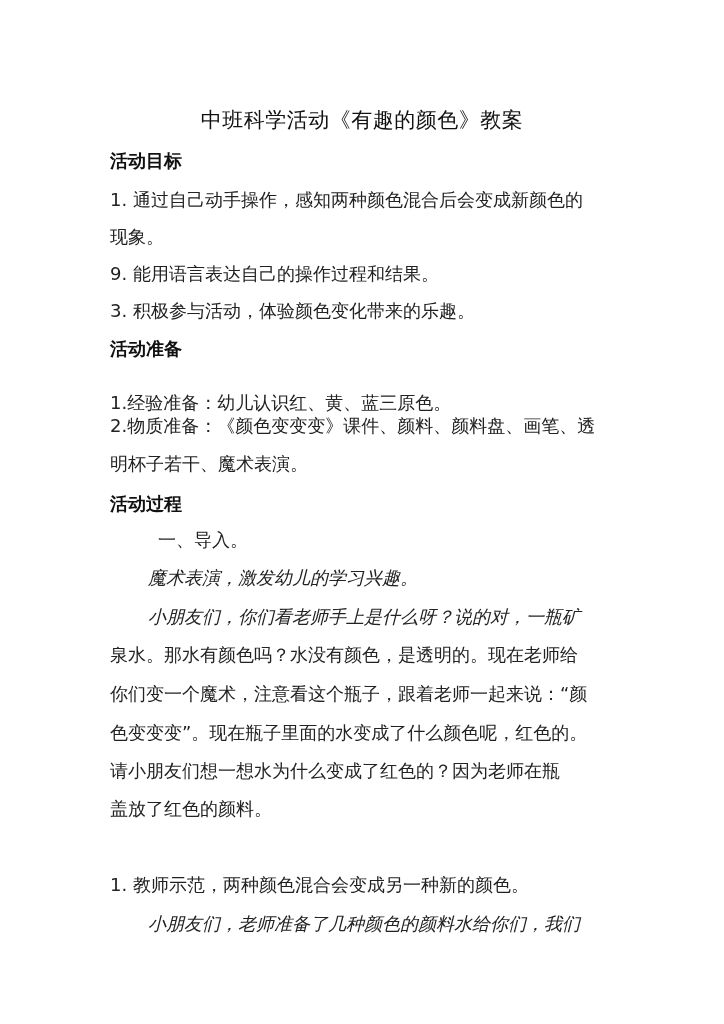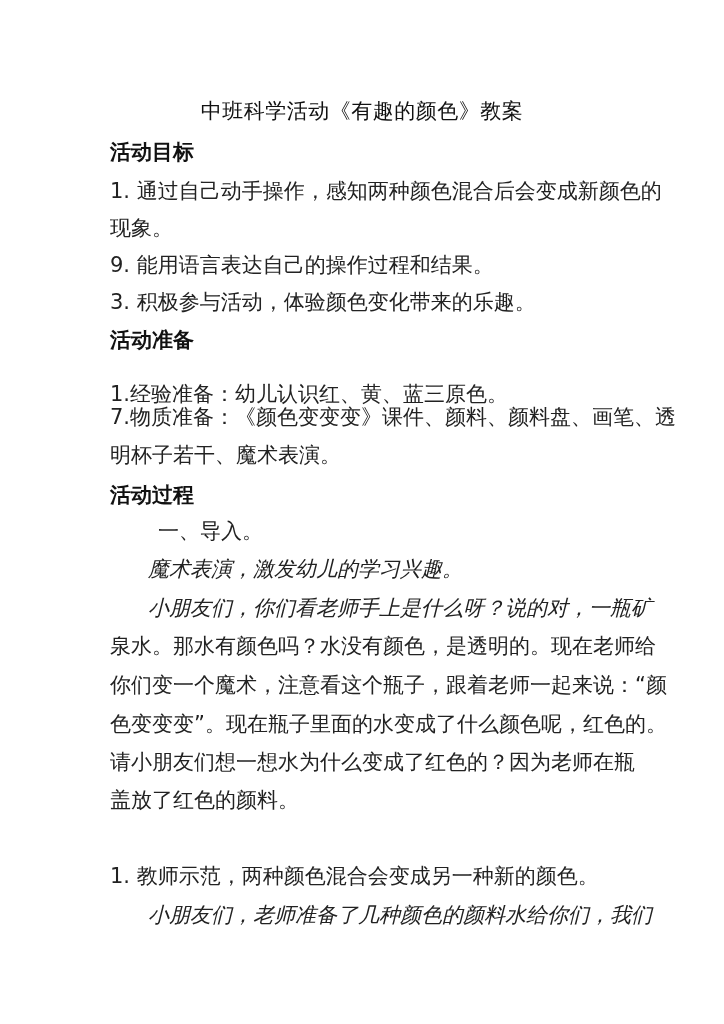--- a/index.html
+++ b/index.html
@@ -11,41 +11,41 @@
     width: 724px;
     height: 1024px;
     position: relative;
     overflow: hidden;
     font-family: "DejaVu Sans", "Liberation Sans", sans-serif;
     color: #1a1a1a;
   }
   .page {
     position: absolute;
     left: 0;
-    top: 7px;
+    top: 16px;
     width: 724px;
     height: 804px;
     background: #ffffff;
   }
   .title {
     position: absolute;
     left: 0;
     width: 724px;
     top: 89px;
     text-align: center;
     font-size: 21px;
     line-height: 30px;
     letter-spacing: 0.5px;
     color: #111;
   }
   .line {
     position: absolute;
     left: 110px;
     width: 510px;
-    font-size: 21px;
+    font-size: 18px;
     line-height: 26px;
     white-space: nowrap;
     color: #222;
   }
   .heading {
     font-weight: bold;
     color: #111;
   }
   .indent {
     left: 148px;
@@ -60,21 +60,21 @@
   <div class="title">中班科学活动《有趣的颜色》教案</div>
 
   <div class="line heading" style="top:132px;">活动目标</div>
   <div class="line" style="top:171px;">1. 通过自己动手操作，感知两种颜色混合后会变成新颜色的</div>
   <div class="line" style="top:208px;">现象。</div>
   <div class="line" style="top:245px;">9. 能用语言表达自己的操作过程和结果。</div>
   <div class="line" style="top:282px;">3. 积极参与活动，体验颜色变化带来的乐趣。</div>
 
   <div class="line heading" style="top:320px;">活动准备</div>
   <div class="line" style="top:358px;margin-top:16px;">1.经验准备：幼儿认识红、黄、蓝三原色。</div>
-  <div class="line" style="top:397px;">7.物质准备：《颜色变变变》课件、颜料、颜料盘、画笔、透</div>
+  <div class="line" style="top:397px;">2.物质准备：《颜色变变变》课件、颜料、颜料盘、画笔、透</div>
   <div class="line" style="top:435px;">明杯子若干、魔术表演。</div>
 
   <div class="line heading" style="top:475px;">活动过程</div>
   <div class="line" style="top:511px;margin-left:48px;">一、导入。</div>
   <div class="line indent" style="top:549px;">魔术表演，激发幼儿的学习兴趣。</div>
   <div class="line indent" style="top:588px;">小朋友们，你们看老师手上是什么呀？说的对，一瓶矿</div>
   <div class="line" style="top:626px;">泉水。那水有颜色吗？水没有颜色，是透明的。现在老师给</div>
   <div class="line" style="top:665px;">你们变一个魔术，注意看这个瓶子，跟着老师一起来说：“颜</div>
   <div class="line" style="top:704px;">色变变变”。现在瓶子里面的水变成了什么颜色呢，红色的。</div>
   <div class="line" style="top:742px;">请小朋友们想一想水为什么变成了红色的？因为老师在瓶</div>

